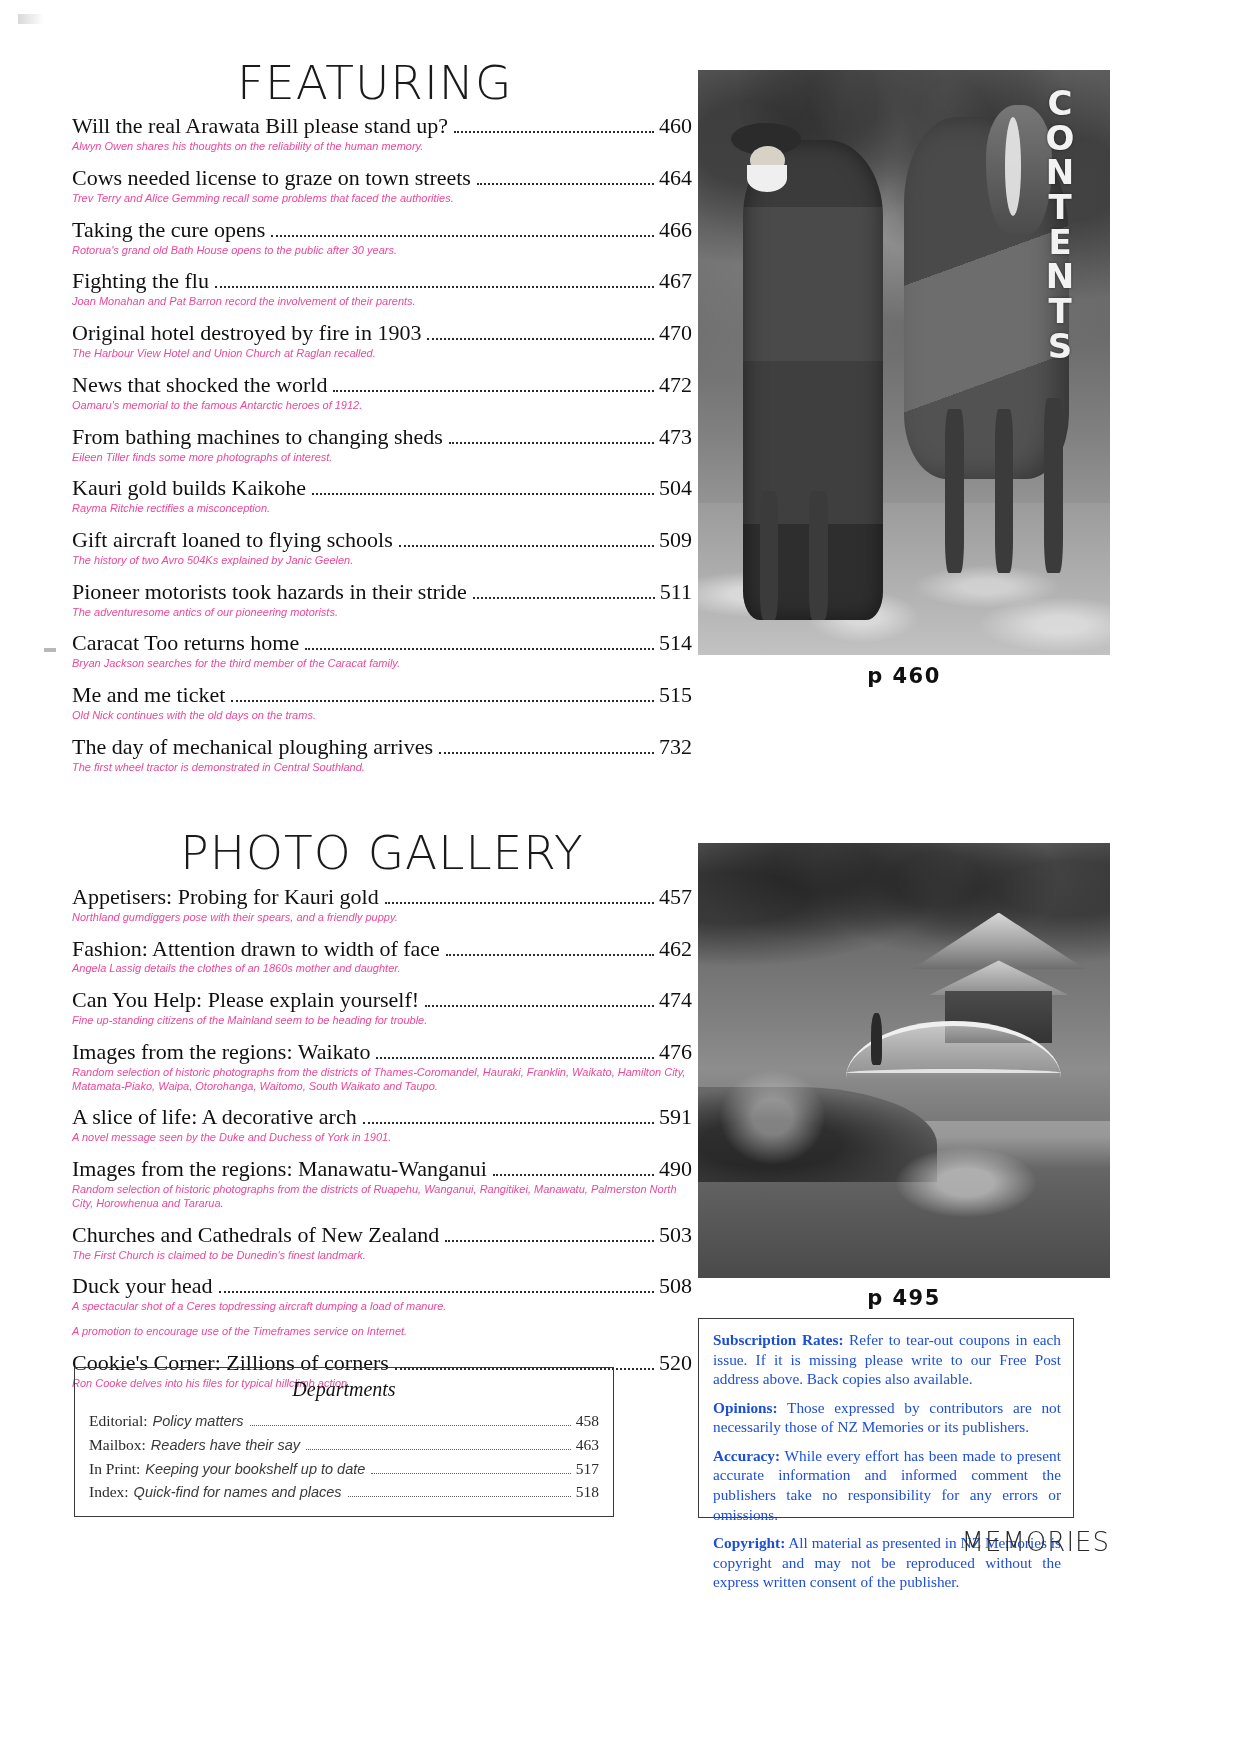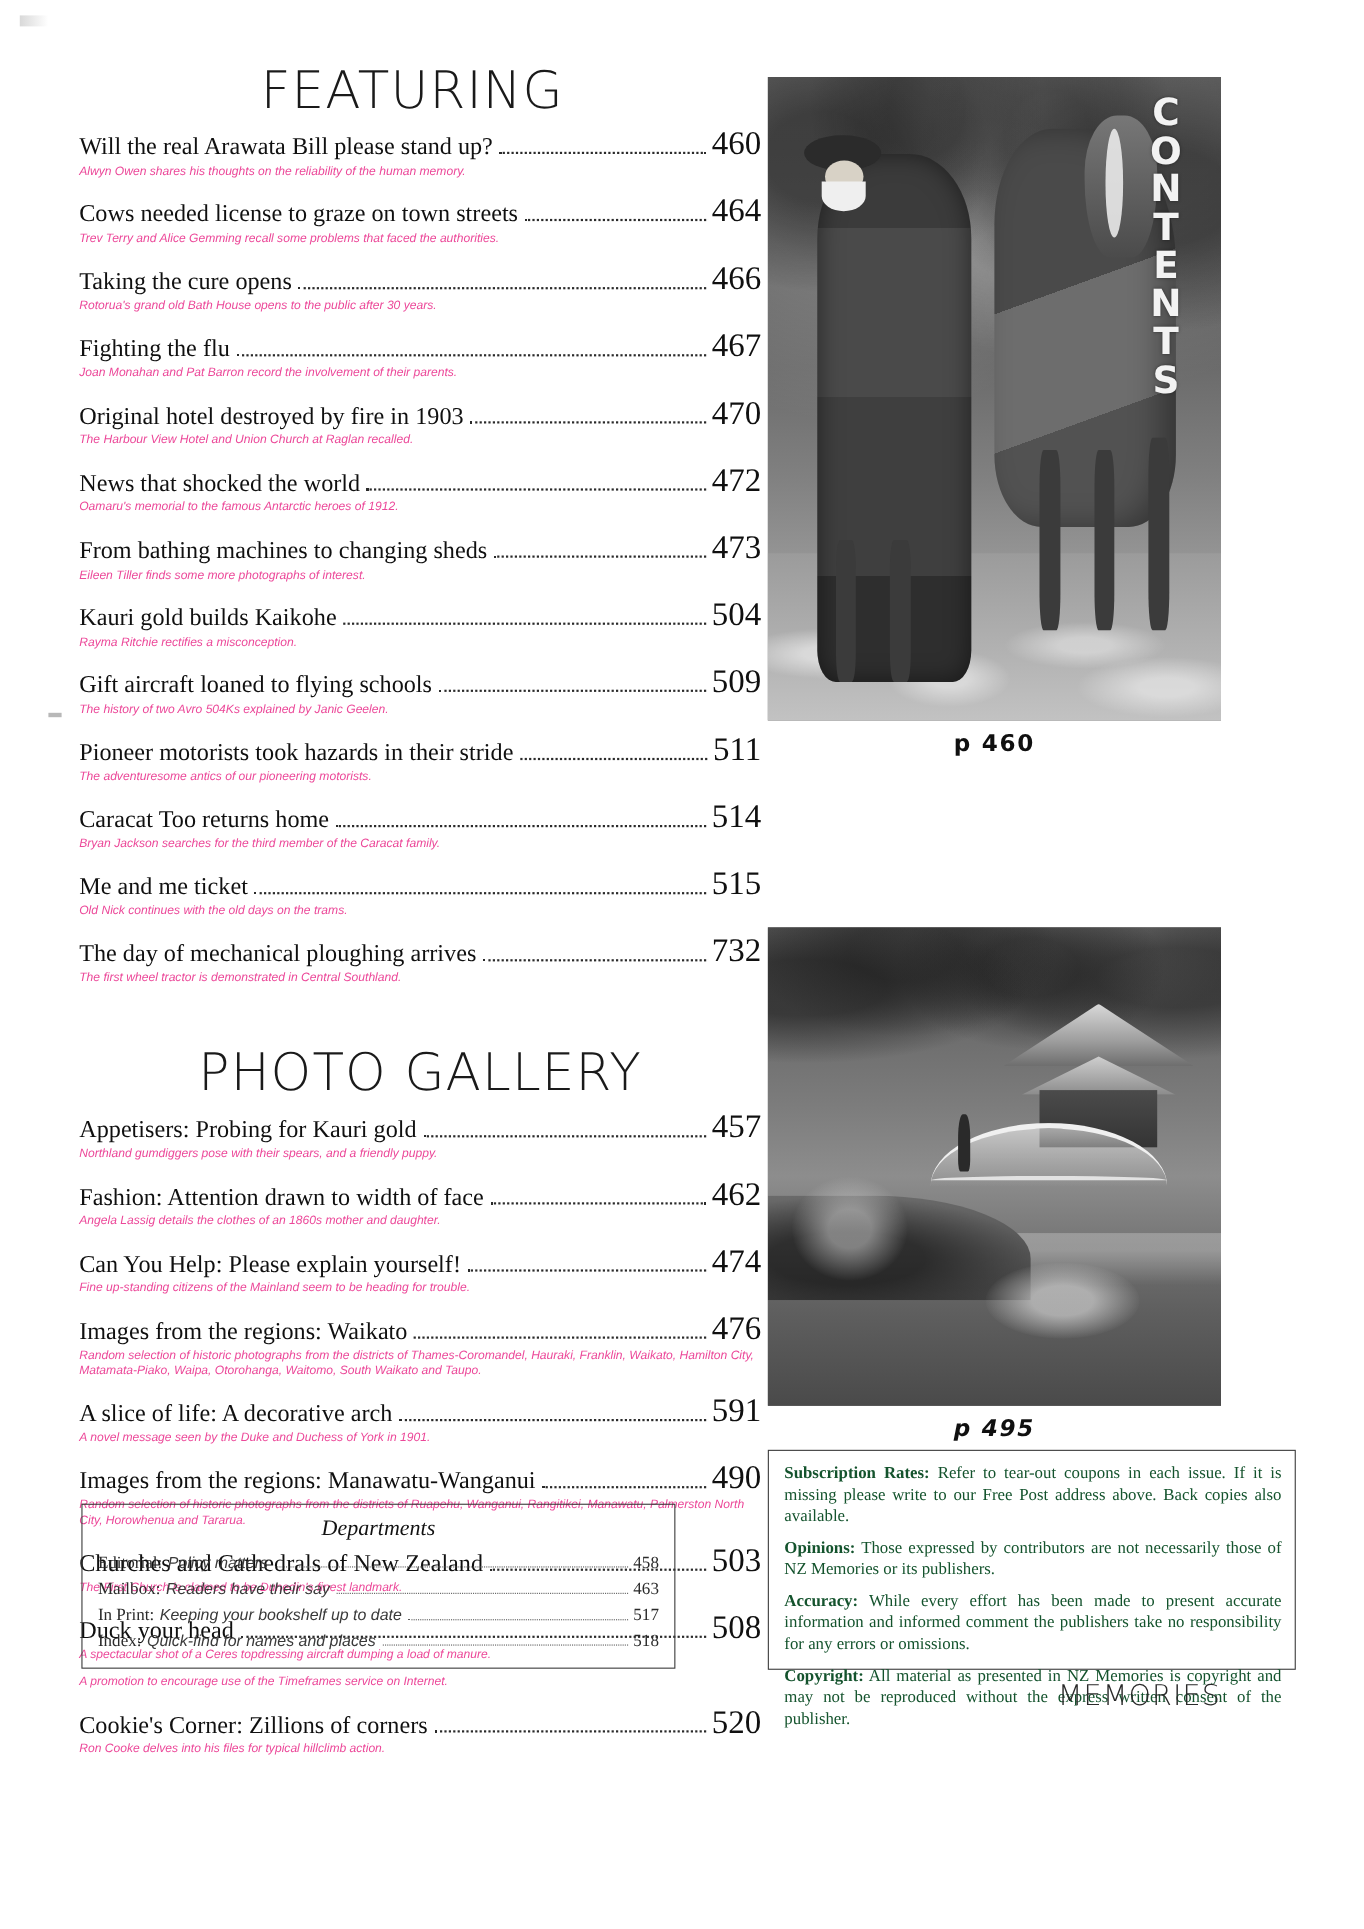--- a/index.html
+++ b/index.html
@@ -60,21 +60,21 @@
   .dots {
     flex: 1 1 auto;
     border-bottom: 2.2px dotted #2a2a2a;
     margin: 0 5px 5px 6px;
     min-width: 14px;
     height: 0;
   }
   .entry-page {
     font-family: "Liberation Serif", serif;
     font-weight: 400;
-    font-size: 30px;
+    font-size: 22px;
     color: #101010;
   }
   .entry-desc {
     font-family: "Liberation Sans", sans-serif;
     font-style: italic;
     font-size: 11px;
     line-height: 1.25;
     color: #ec4899;
     margin-top: 1px;
     max-width: 615px;
@@ -139,21 +139,21 @@
     position: absolute;
     width: 412px;
     text-align: center;
     font-family: "DejaVu Sans", sans-serif;
     font-weight: 700;
     font-size: 21px;
     letter-spacing: 1.5px;
     color: #101010;
   }
   .caption-1 { left: 698px; top: 664px; }
-  .caption-2 { left: 698px; top: 1286px; font-style: italic; }
+  .caption-2 { left: 698px; top: 1286px; }
 
   
   .contents-vertical {
     position: absolute;
     left: 1028px;
     top: 86px;
     width: 70px;
     font-family: "DejaVu Sans", sans-serif;
     font-weight: 700;
     font-size: 34px;
@@ -164,30 +164,30 @@
     text-shadow: 0 0 3px rgba(0,0,0,.45);
     pointer-events: none;
   }
   .contents-vertical span { display: block; }
 
   
   .subs-box {
     position: absolute;
     left: 698px;
     top: 1318px;
-    width: 480px;
+    width: 376px;
     height: 200px;
     border: 1.5px solid #3a3a3a;
     box-sizing: border-box;
     padding: 11px 12px 10px 14px;
     font-family: "Liberation Serif", serif;
     font-size: 15.3px;
     line-height: 1.28;
     text-align: justify;
-    color: #14532d;
+    color: #1d4ed8;
   }
   .subs-para { margin: 0 0 9px 0; }
   .subs-para:last-child { margin-bottom: 0; }
   .subs-label { font-weight: 700; }
 
   .memories-footer {
     position: absolute;
     left: 930px;
     top: 1527px;
     width: 180px;

